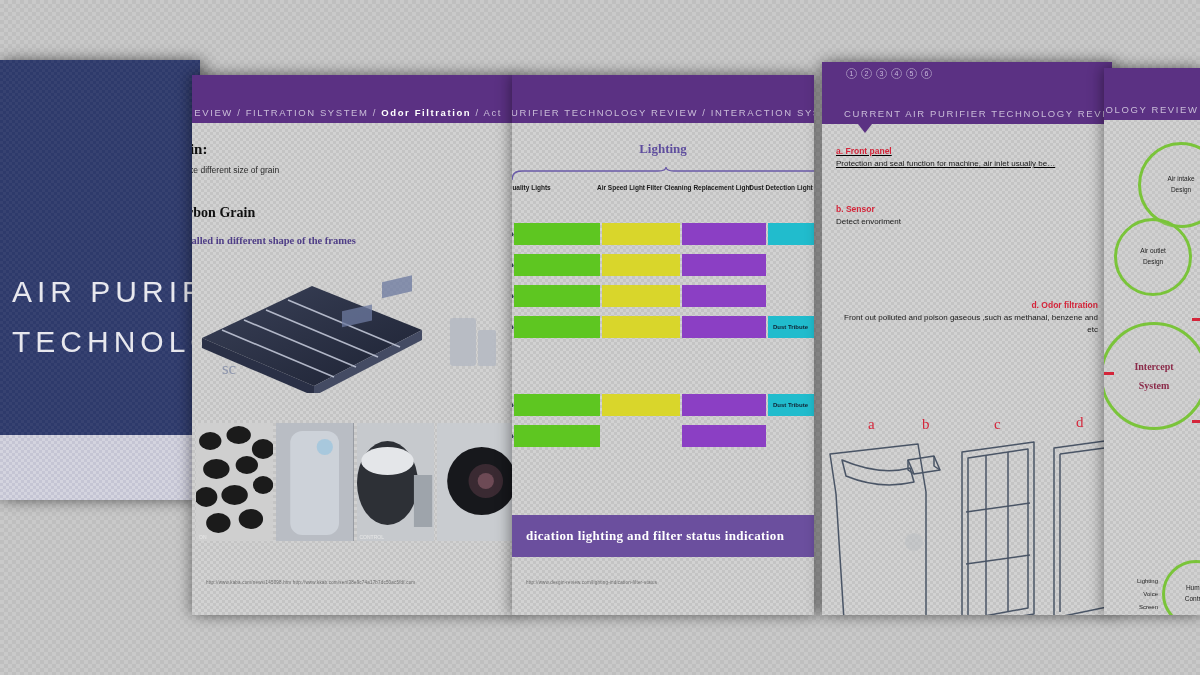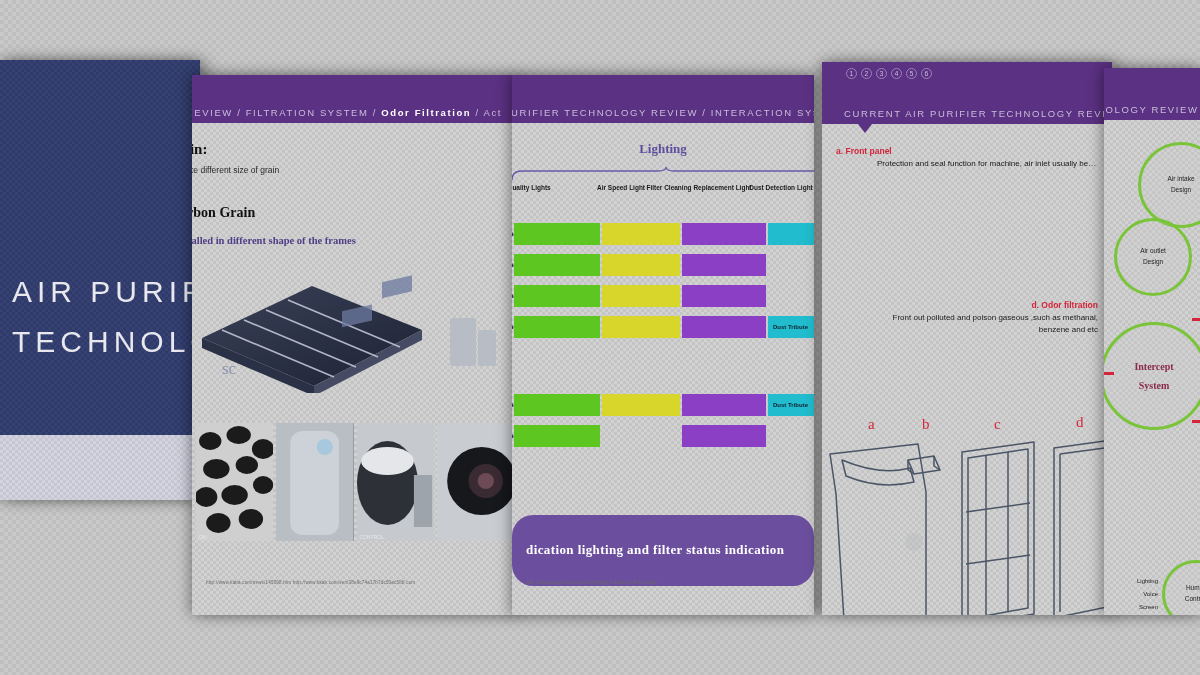--- a/index.html
+++ b/index.html
@@ -124,35 +124,35 @@
     position:absolute; text-align:center; font-size:6.5px; font-weight:bold;
     color:#1a1a1a; line-height:1.55; width:110px;
   }
   .matrix { position:absolute; left:-6px; top:100px; width:330px; }
   .mrow { position:relative; height:22px; margin-bottom:9px; }
   .seg { position:absolute; top:0; height:22px; }
   .seg span { font-size:6px; color:#123; line-height:22px; padding-left:5px;
               display:block; font-weight:bold; }
   .rowlabel { position:absolute; left:2px; top:0; font-size:6px; color:#123;
               line-height:22px; font-weight:bold; }
-  #panel3 .footer-band { top:440px; height:71px; justify-content:flex-start;border-radius:21px; }
+  #panel3 .footer-band { top:440px; height:42px; justify-content:flex-start; }
   #panel3 .micro-ref { top:505px; }
 
   
   #panel4 { left:822px; top:62px; width:290px; height:553px; }
   #panel4 .bar { height:62px; }
   #panel4 .bar .crumb { left:22px; }
   #panel4 .dots { left:24px; }
   #panel4 .body { position:absolute; left:0; top:62px; width:100%; bottom:0; }
   .notch { position:absolute; left:36px; top:62px; width:0; height:0;
            border-left:7px solid transparent; border-right:7px solid transparent;
            border-top:9px solid #5b3183; }
   .txtblock { position:absolute; left:14px; width:290px; }
   .tb-h { font-size:8.5px; font-weight:bold; color:#d4253a; margin-bottom:2px; }
-  .tb-p { font-size:8px; color:#1a1a1a; line-height:1.45;margin-left:41px; }
+  .tb-p { font-size:8px; color:#1a1a1a; line-height:1.45; }
   .expl { position:absolute; left:0; top:300px; width:290px; height:230px; }
   .expl-lbl { position:absolute; font-size:15px; color:#d4253a;
               font-family:"Liberation Serif", serif; }
 
   
   #panel5 { left:1104px; top:68px; width:96px; height:547px; }
   #panel5 .bar { height:52px; }
   #panel5 .bar .crumb { left:-18px; }
   #panel5 .body { position:absolute; left:0; top:52px; width:100%; bottom:0; }
   .gcircle {
@@ -357,23 +357,27 @@
         <i>6</i>
       </div>
     <div class="crumb">
       <span>CURRENT  AIR  PURIFIER  TECHNOLOGY  REVIEW  /</span>
       
     </div>
   </div>
   <div class="notch"></div>
 
   <div class="body">
-    <div class="txtblock" style="top:22px;">
+    <div class="txtblock" style="top:22px;text-decoration:underline;">
       <div class="tb-h">a. Front panel</div>
       <div class="tb-p">Protection and seal function for machine, air inlet usually be…</div>
+    </div>
+    <div class="txtblock" style="top:80px;">
+      <div class="tb-h">b. Sensor</div>
+      <div class="tb-p">Detect envoriment</div>
     </div>
     <div class="txtblock" style="top:176px;width:262px;text-align:right;">
       <div class="tb-h">d. Odor filtration</div>
       <div class="tb-p">Front out polluted and poison gaseous ,such as methanal, benzene and etc</div>
     </div>
 
     <div class="expl">
       <svg width="290" height="230" viewBox="0 0 290 230">
         <g fill="none" stroke="#4a5566" stroke-width="1.5" stroke-linejoin="round">
 

